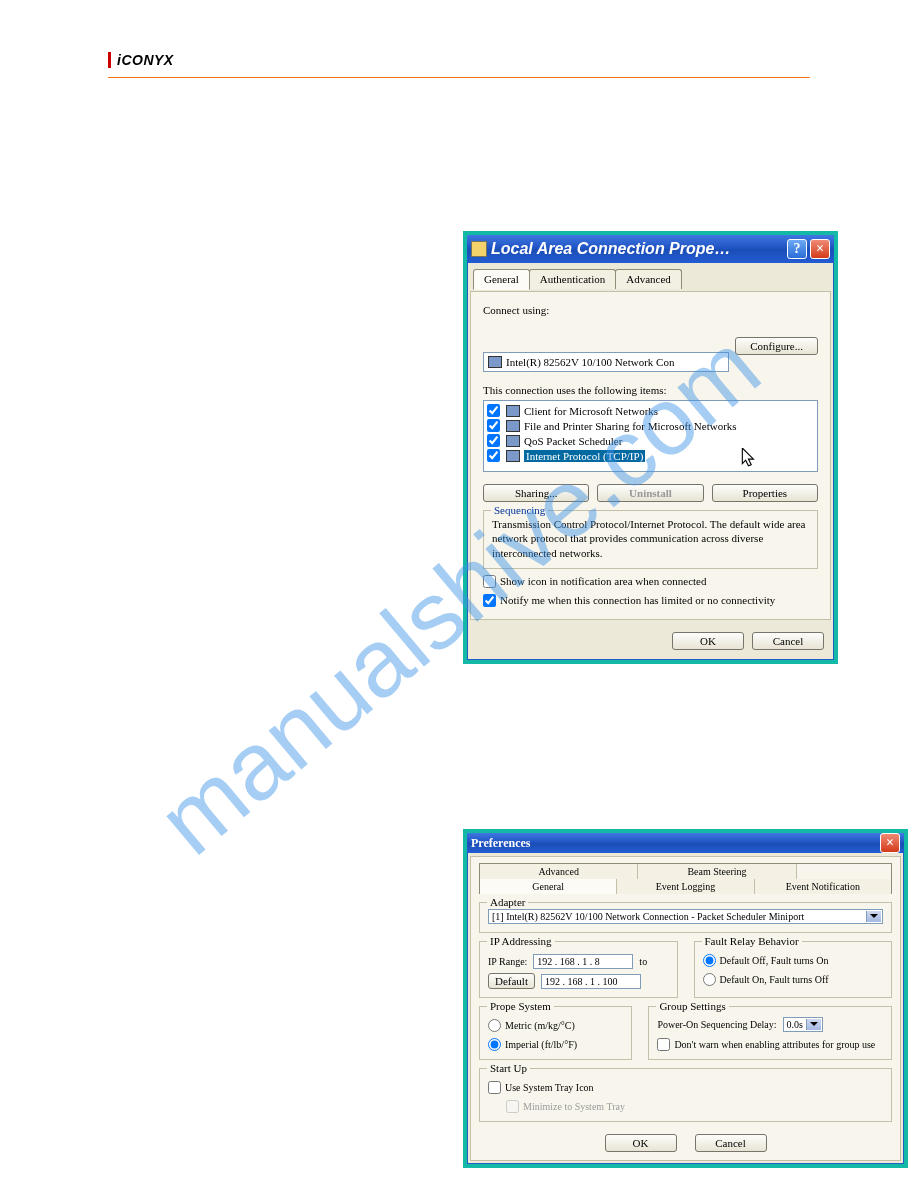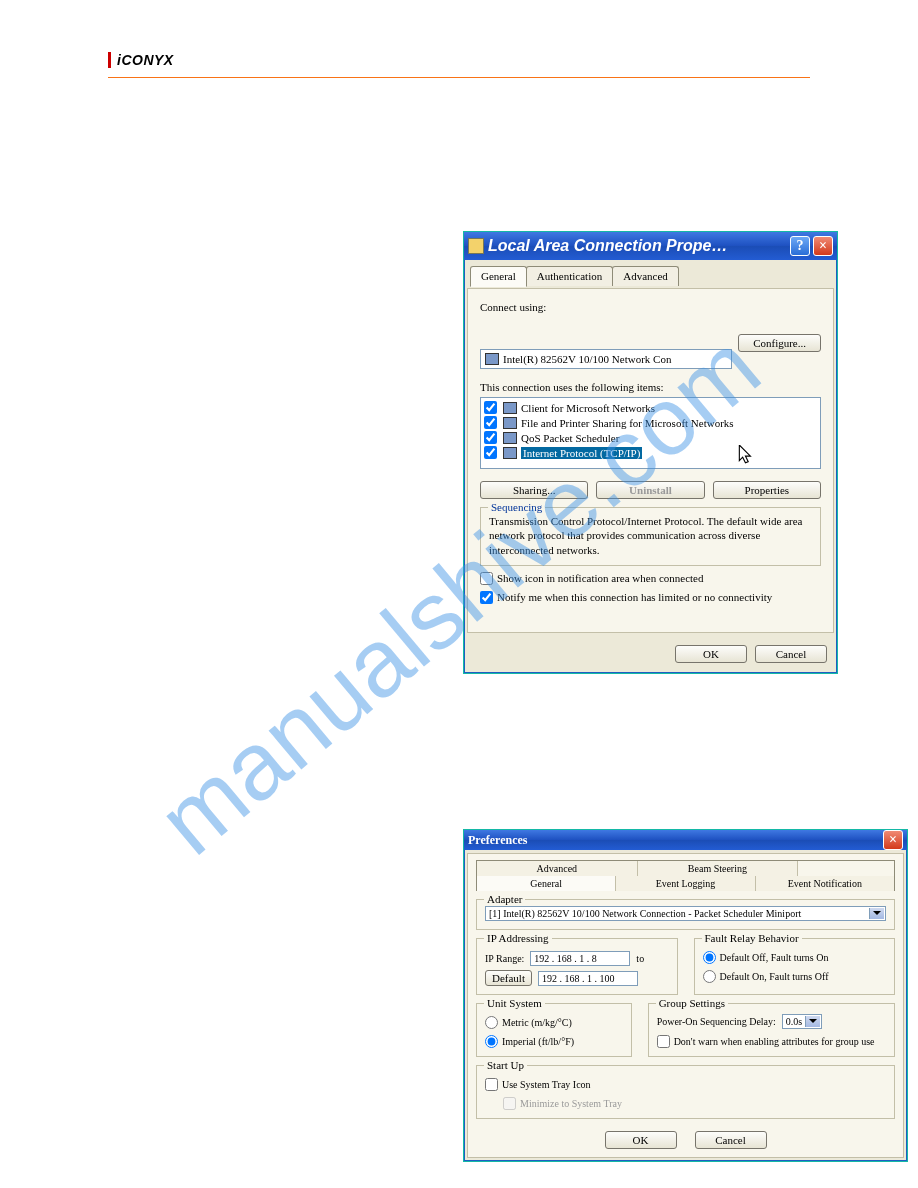--- a/index.html
+++ b/index.html
@@ -6,27 +6,27 @@
 body { background:#fff; width:918px; height:1188px; position:relative; font-family:Tahoma,Arial,sans-serif; overflow:hidden; }
 
 
 .page-header { position:absolute; top:58px; left:108px; right:108px; height:20px; border-bottom:1px solid #f97316; }
 .logo { position:absolute; left:0; top:-6px; font:italic bold 14px Arial; color:#000; letter-spacing:0.5px; padding-left:6px; border-left:3px solid #c00; }
 
 
 .watermark { position:absolute; left:50%; top:50%; transform:translate(-50%,-50%) rotate(-40deg); font:96px/1 Arial; color:#3c92e6; opacity:.45; pointer-events:none; z-index:5; white-space:nowrap; }
 
 
-.xp-window { position:absolute; background:#ece9d8; border:1px solid #14b8a6; box-shadow:0 0 0 1px #1e5fc1 inset; z-index:3; }
+.xp-window { position:absolute; background:#ece9d8; border:4px solid #14b8a6; box-shadow:0 0 0 1px #1e5fc1 inset; z-index:3; }
 .xp-titlebar { height:28px; background:linear-gradient(#3f78e2,#1f52c2 48%,#1b4db6 52%,#235cd3); display:flex; align-items:center; padding:0 4px; }
 .xp-title { flex:1; color:#fff; font:bold italic 16px Arial; white-space:nowrap; overflow:hidden; }
 .xp-help,.xp-close { width:20px; height:20px; margin-left:3px; border:1px solid #fff; border-radius:3px; display:flex; align-items:center; justify-content:center; font:bold 14px Tahoma; cursor:pointer; }
 .xp-help { background:linear-gradient(#6da9f5,#2a6dd7); color:#fff; }
 .xp-close { background:linear-gradient(#f08a74,#d33a1b); color:#fff; }
-.xp-body { background:#f8f6ec; margin:3px; border:1px solid #c3bfa8; padding:10px 12px 28px; font:11px Tahoma; color:#000; }
+.xp-body { background:#f8f6ec; margin:3px; border:1px solid #c3bfa8; padding:10px 12px 12px; font:11px Tahoma; color:#000; }
 
 
 .xp-tabs { display:flex; margin:6px 6px -1px 6px; }
 .xp-tab { padding:3px 10px 4px; font:11px Tahoma; border:1px solid #8e8b77; border-bottom:none; background:#f2efe3; margin-right:-1px; border-radius:3px 3px 0 0; position:relative; color:#000; }
 .xp-tab.active { background:#fcfbf6; z-index:2; border-bottom:1px solid #fcfbf6; margin-bottom:-1px; }
 
 
 .field-label { margin:2px 0 4px; }
 .sunken { background:#fff; border:1px solid #7f9db9; padding:3px 4px; }
 .inline-row { display:flex; align-items:center; gap:6px; }
@@ -215,21 +215,21 @@
           </div>
         <div class="chk-row">
             <input type="radio" name="fault" style="">
             <span>Default On, Fault turns Off</span>
           </div>
       </div>
     </div>
 
     <div class="cols">
       <div class="groupbox" style="flex:.6">
-        <div class="gb-title">Unit System</div>
+        <div class="gb-title">Prope System</div>
         <div class="chk-row">
             <input type="radio" name="unit" style="">
             <span>Metric (m/kg/°C)</span>
           </div>
         <div class="chk-row">
             <input type="radio" name="unit" checked="" style="">
             <span>Imperial (ft/lb/°F)</span>
           </div>
       </div>
       <div class="groupbox">

